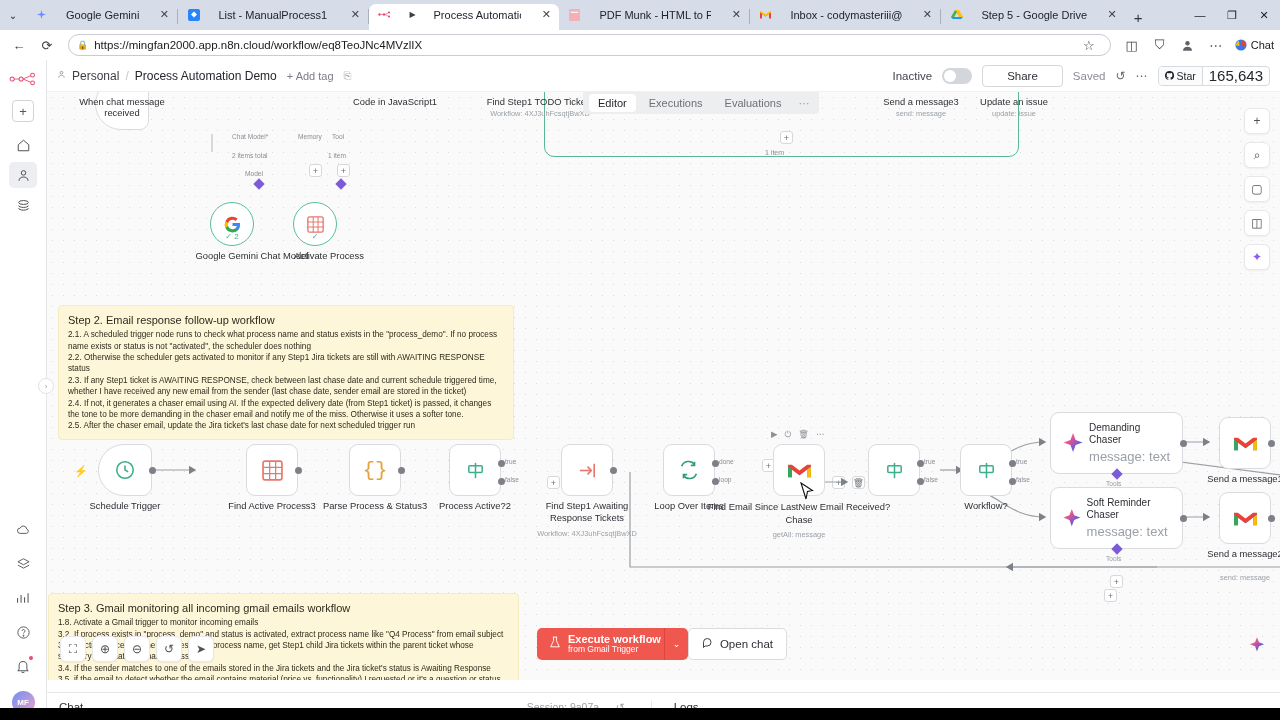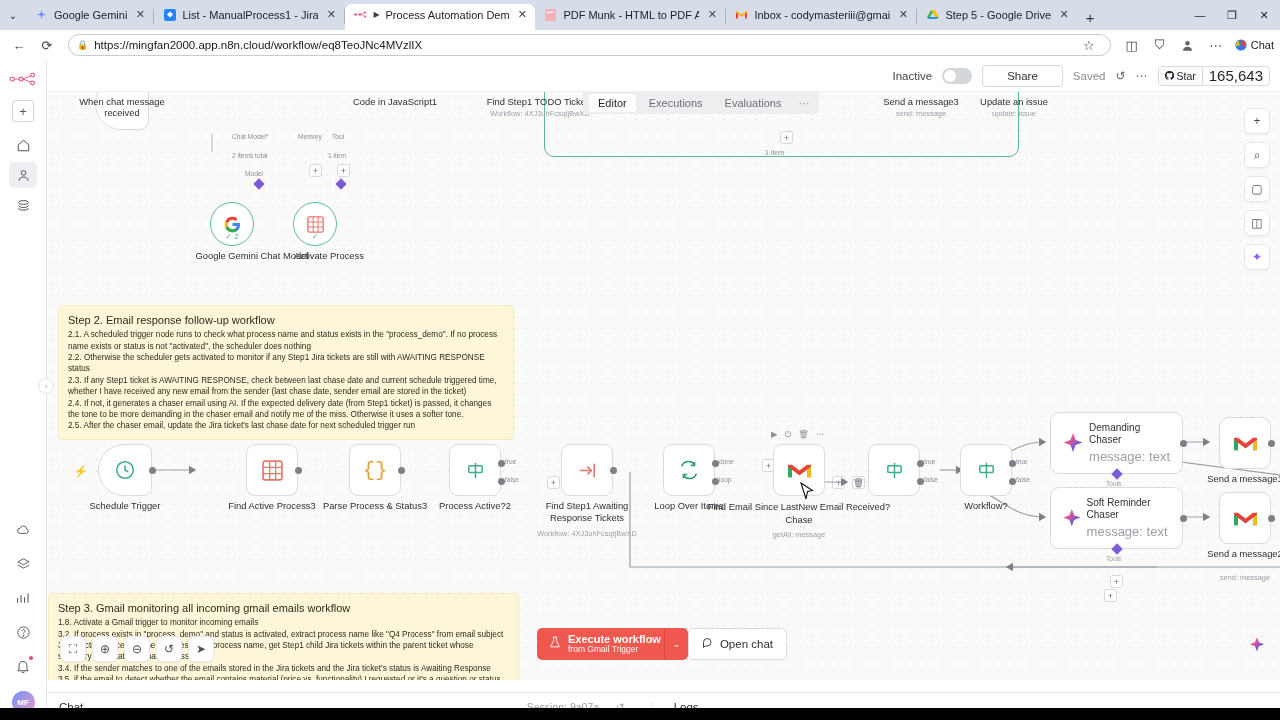--- a/index.html
+++ b/index.html
@@ -16,21 +16,21 @@
   .browser-tabbar {
     position: absolute; top: 0; left: 0; width: 1280px; height: 30px;
     background: #d6dce8; display: flex; align-items: flex-end;
   }
   .tab-menu-btn {
     width: 26px; height: 30px; display: flex; align-items: center; justify-content: center;
     color: #2b2b2b; font-size: 10px;
   }
   .tab {
     position: relative; height: 26px; display: flex; align-items: center;
-    gap: 6px; padding: 0 6px 5px 9px; border-radius: 7px 7px 0 0;
+    gap: 18px; padding: 0 6px 5px 9px; border-radius: 7px 7px 0 0;
     font-size: 11px; color: #20242c; max-width: 190px; min-width: 120px;
     background: transparent;
   }
   .tab.active { background: #ffffff; }
   .tab .tab-fav { width: 13px; height: 13px; flex: 0 0 13px; display:flex; align-items:center; justify-content:center; }
   .tab .tab-title {
     flex: 1 1 auto; white-space: nowrap; overflow: hidden;
     text-overflow: clip; font-size: 11px;
   }
   .tab .tab-close { width: 14px; height: 14px; flex: 0 0 14px; font-size: 11px; color:#444; display:flex;align-items:center;justify-content:center;}
@@ -409,20 +409,33 @@
               <path d="M7.3 16a1.8 1.8 0 003.4 0"></path>
             </svg>
           <span style="position:absolute;top:3px;right:4px;width:4px;height:4px;border-radius:50%;background:#ea4b71;"></span>
         </div>
         <div class="avatar">MF</div>
       </div>
     </div>
     <div class="rail-collapse">›</div>
 
     <div class="topbar">
+      <div class="bc">
+        <span class="person">
+          <svg width="9" height="9" viewBox="0 0 20 20" fill="none" stroke="#7a7d83" stroke-width="1.6">
+              <circle cx="10" cy="6" r="3"></circle>
+              <path d="M4 17c0-3.3 2.7-5 6-5s6 1.7 6 5"></path>
+            </svg>
+        </span>
+        <span>Personal</span>
+        <span class="sepc">/</span>
+        <span class="wf-name">Process Automation Demo</span>
+        <span class="addtag">+ Add tag</span>
+        <span class="copyico">⎘</span>
+      </div>
       <div class="top-right">
         <span class="inactive-lbl">Inactive</span>
         <span class="toggle"></span>
         <span class="btn-share">Share</span>
         <span class="saved-lbl">Saved</span>
         <span class="tb-ico">↺</span>
         <span class="tb-ico">⋯</span>
         <span class="gh-star">
           <span class="s1">
             <svg width="9" height="9" viewBox="0 0 16 16" fill="#24262b">

